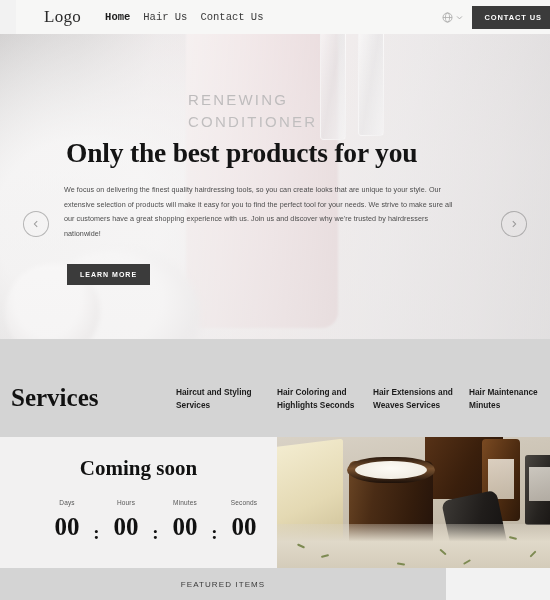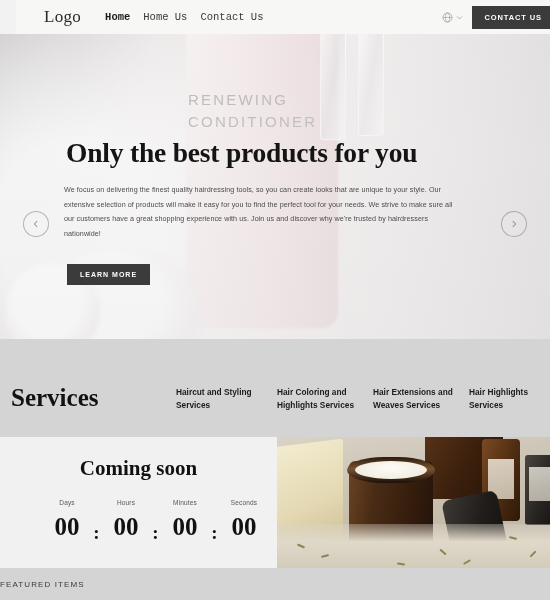--- a/index.html
+++ b/index.html
@@ -212,38 +212,38 @@
   .pp-surface {
     position:absolute; left:0; bottom:0; width:273px; height:44px;
     background:linear-gradient(180deg,rgba(218,211,198,.35),#e0d9c9 40%,#d4ccba);
   }
   .pp-herb {
     position:absolute; width:8px; height:2px; background:#7d8a52; border-radius:2px;
   }
 
   
   .featured {
-    position:absolute; top:568px; left:0; width:550px; height:32px;
-    background:#d4d4d4; display:flex; align-items:center; 
+    position:absolute; top:568px; left:0; width:446px; height:32px;
+    background:#d4d4d4; display:flex; align-items:center; justify-content:center;
   }
   .featured span {
     font-size:8px; color:#3a3a3a; letter-spacing:1.1px;
   }
 </style>
 </head>
 <body>
 
 <div class="page">
 
   <div class="header">
     <div class="logo">Logo</div>
 
     <nav class="nav">
       <a href="#" class="active">Home</a>
-      <a href="#">Home Us</a>
+      <a href="#">Hair Us</a>
       <a href="#">Contact Us</a>
     </nav>
 
     <div class="header-right">
       <div class="lang">
         <svg class="globe-icon" viewBox="0 0 16 16">
           <circle cx="8" cy="8" r="6.6" fill="none" stroke="#777" stroke-width="1.2"></circle>
           <ellipse cx="8" cy="8" rx="3" ry="6.6" fill="none" stroke="#777" stroke-width="1.1"></ellipse>
           <line x1="1.4" y1="8" x2="14.6" y2="8" stroke="#777" stroke-width="1.1"></line>
         </svg>
@@ -286,23 +286,23 @@
         </svg>
       </div>
     </div>
 
   </div>
 
   <div class="services">
     <div class="services-title">Services</div>
     <div class="service-cols">
       <div class="service-col">Haircut and Styling Services</div>
-      <div class="service-col">Hair Coloring and Highlights Services</div>
+      <div class="service-col">Hair Coloring and Highlights Seconds</div>
       <div class="service-col">Hair Extensions and Weaves Services</div>
-      <div class="service-col">Hair Highlights Services</div>
+      <div class="service-col">Hair Maintenance Minutes</div>
     </div>
   </div>
 
   <div class="coming">
     <div class="coming-title">Coming soon</div>
     <div class="countdown">
       <div class="cd-unit">
         <div class="cd-label">Days</div>
         <div class="cd-value">00</div>
       </div>

